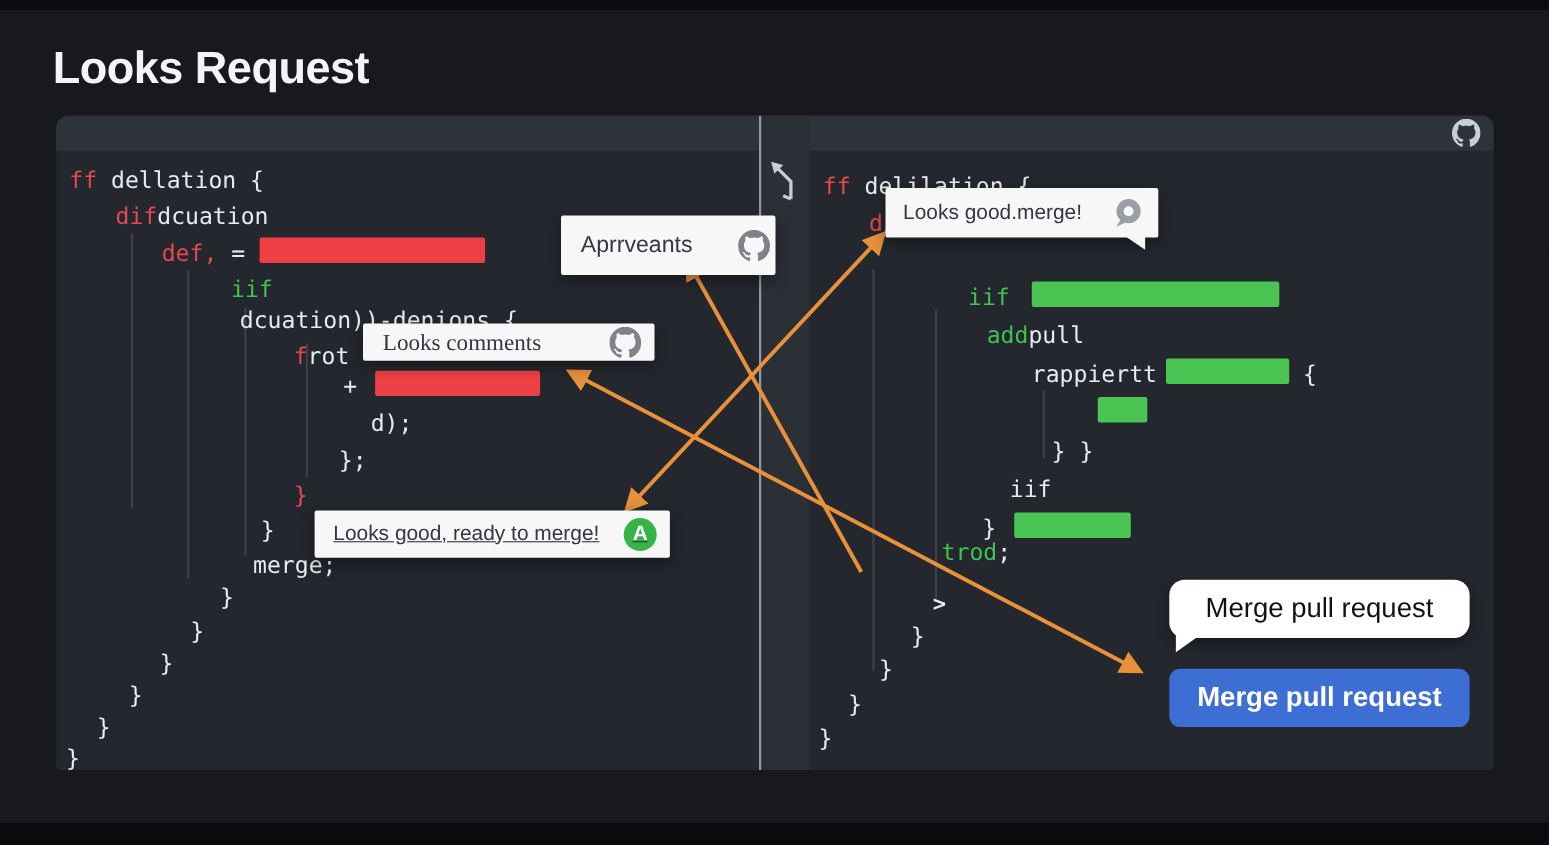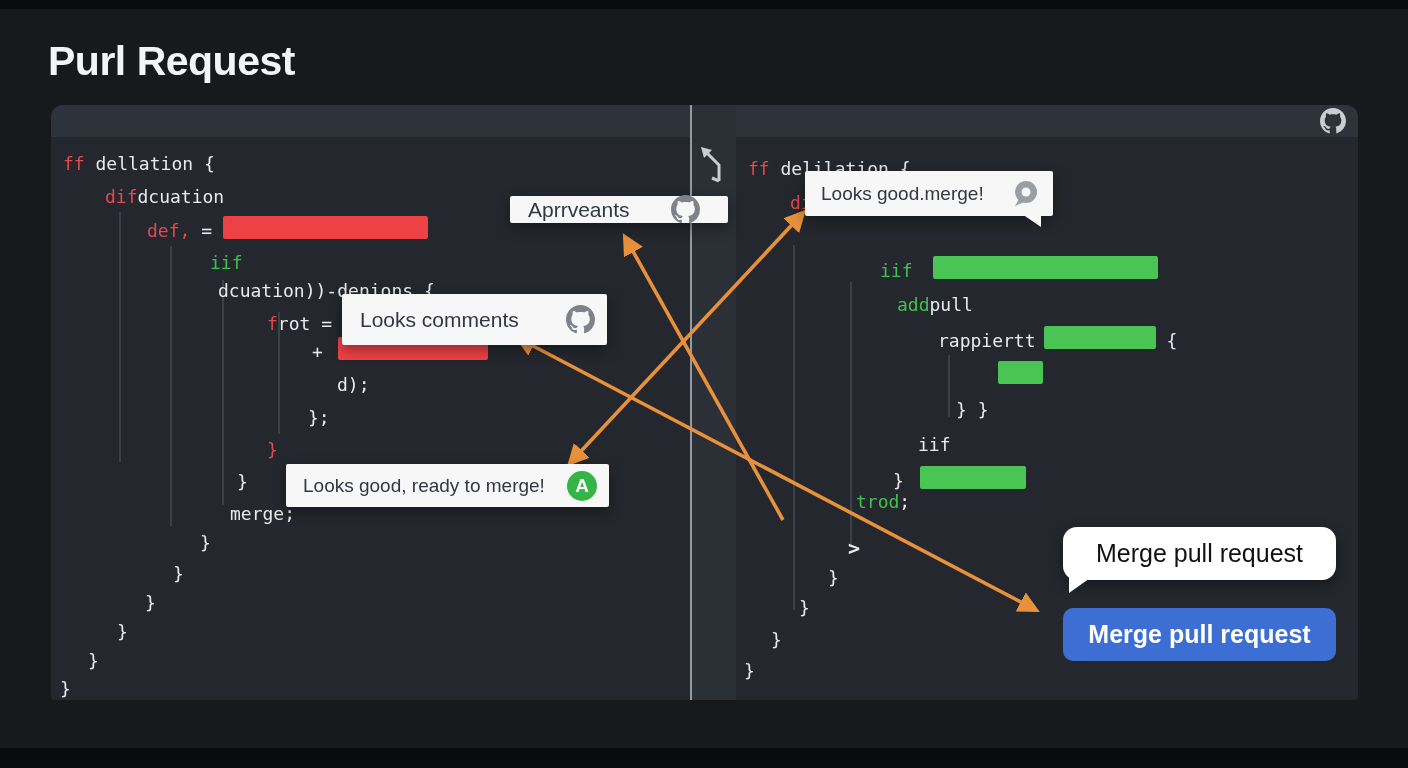--- a/index.html
+++ b/index.html
@@ -11,21 +11,21 @@
   .title{position:absolute;left:48px;top:38px;font-size:41px;font-weight:700;color:#f2f4f7;
          letter-spacing:-0.5px;z-index:4;}
   .panel{position:absolute;left:51px;top:105px;width:1307px;height:595px;background:#24272d;
          border-radius:12px 12px 4px 4px;z-index:1;overflow:hidden;}
   .panel-header{position:absolute;top:0;left:0;right:0;height:32px;background:#2e323a;}
   .gutter{position:absolute;left:639px;top:0;width:46px;height:100%;background:#2b2f36;}
   .divider{position:absolute;left:639px;top:0;width:2px;height:100%;background:rgba(195,200,207,0.7);}
   .gh-corner{position:absolute;top:3px;right:12px;width:26px;height:26px;}
   .compare-icon{position:absolute;left:646px;top:38px;width:32px;height:46px;}
   #code-layer{position:absolute;left:0;top:0;width:1408px;height:768px;z-index:3;pointer-events:none;}
-  .code-line{position:absolute;font-family:"DejaVu Sans Mono",monospace;font-size:18px;line-height:28px;
+  .code-line{position:absolute;font-family:"DejaVu Sans Mono",monospace;font-size:21px;line-height:28px;
              white-space:pre;color:#e8eaee;}
   .c-w{color:#e8eaee;} .c-r{color:#e5484d;} .c-g{color:#3fc24f;}
   .bar{display:inline-block;height:23px;border-radius:2px;vertical-align:-2px;}
   .bar.red{background:#ee4145;} .bar.green{background:#4ac554;}
   .guide{position:absolute;width:2px;background:#3c4048;}
   .small-chev{font-size:20px;font-weight:bold;}
   #arrow-layer{position:absolute;left:0;top:0;width:1408px;height:768px;z-index:5;pointer-events:none;}
   .tip{position:absolute;background:#f7f7f8;border-radius:2px;display:flex;align-items:center;
        color:#333740;box-shadow:0 5px 14px rgba(0,0,0,0.38);z-index:6;}
   .tip .txt{white-space:nowrap;}
@@ -41,21 +41,21 @@
   .badge-a{width:30px;height:30px;border-radius:50%;background:#35b447;color:#fff;display:flex;
            align-items:center;justify-content:center;font-size:19px;font-weight:700;flex:0 0 auto;}
 </style>
 </head>
 <body>
 
 <div class="page">
   <div class="edge top"></div>
   <div class="edge bottom"></div>
 
-  <div class="title">Purl Request</div>
+  <div class="title">Looks Request</div>
 
   <div class="panel">
     <div class="panel-header">
       <svg class="gh-corner" viewBox="0 0 16 16">
         <path fill="#c9ced5" d="M8 0C3.58 0 0 3.58 0 8c0 3.54 2.29 6.53 5.47 7.59.4.07.55-.17.55-.38 0-.19-.01-.82-.01-1.49-2.01.37-2.53-.49-2.69-.94-.09-.23-.48-.94-.82-1.13-.28-.15-.68-.52-.01-.53.63-.01 1.08.58 1.23.82.72 1.21 1.87.87 2.33.66.07-.52.28-.87.51-1.07-1.78-.2-3.64-.89-3.64-3.95 0-.87.31-1.59.82-2.15-.08-.2-.36-1.02.08-2.12 0 0 .67-.21 2.2.82.64-.18 1.32-.27 2-.27s1.36.09 2 .27c1.53-1.04 2.2-.82 2.2-.82.44 1.1.16 1.92.08 2.12.51.56.82 1.27.82 2.15 0 3.07-1.87 3.75-3.65 3.95.29.25.54.73.54 1.48 0 1.07-.01 1.93-.01 2.2 0 .21.15.46.55.38A8.01 8.01 0 0 0 16 8c0-4.42-3.58-8-8-8z"></path>
       </svg>
     </div>
     <div class="gutter"></div>
     <div class="divider"></div>
     <svg class="compare-icon" viewBox="0 0 32 46">
@@ -116,35 +116,35 @@
         <path d="M0,0 L10,5 L0,10 z" fill="#e8913b"></path>
       </marker>
     </defs>
     <g id="arrow-group" stroke="#e8913b" stroke-width="3.6" fill="none">
         <line x1="783" y1="520" x2="625" y2="237" marker-end="url(#ah)"></line>
         <line x1="803" y1="213" x2="570" y2="463" marker-end="url(#ah)" marker-start="url(#ah)"></line>
         <line x1="518" y1="338" x2="1036" y2="610" marker-end="url(#ah)" marker-start="url(#ah)"></line>
       </g>
   </svg>
 
-  <div class="tip" style="left:510px;top:196px;width:172px;height:27px;padding:0 28px 0 18px;justify-content:space-between;font-size:21px;">
+  <div class="tip" style="left:510px;top:196px;width:172px;height:54px;padding:0 5px 0 18px;justify-content:space-between;font-size:21px;">
     <span class="txt">Aprrveants</span>
     <svg width="29" height="29" viewBox="0 0 16 16">
       <path fill="#7f8288" d="M8 0C3.58 0 0 3.58 0 8c0 3.54 2.29 6.53 5.47 7.59.4.07.55-.17.55-.38 0-.19-.01-.82-.01-1.49-2.01.37-2.53-.49-2.69-.94-.09-.23-.48-.94-.82-1.13-.28-.15-.68-.52-.01-.53.63-.01 1.08.58 1.23.82.72 1.21 1.87.87 2.33.66.07-.52.28-.87.51-1.07-1.78-.2-3.64-.89-3.64-3.95 0-.87.31-1.59.82-2.15-.08-.2-.36-1.02.08-2.12 0 0 .67-.21 2.2.82.64-.18 1.32-.27 2-.27s1.36.09 2 .27c1.53-1.04 2.2-.82 2.2-.82.44 1.1.16 1.92.08 2.12.51.56.82 1.27.82 2.15 0 3.07-1.87 3.75-3.65 3.95.29.25.54.73.54 1.48 0 1.07-.01 1.93-.01 2.2 0 .21.15.46.55.38A8.01 8.01 0 0 0 16 8c0-4.42-3.58-8-8-8z"></path>
     </svg>
   </div>
 
-  <div class="tip" style="left:342px;top:294px;width:235px;height:51px;padding:0 12px 0 18px;justify-content:space-between;font-size:21px;">
+  <div class="tip" style="left:330px;top:294px;width:235px;height:34px;padding:0 12px 0 18px;justify-content:space-between;font-size:21px;font-family:Liberation Serif, serif;">
     <span class="txt">Looks comments</span>
     <svg width="29" height="29" viewBox="0 0 16 16">
       <path fill="#7f8288" d="M8 0C3.58 0 0 3.58 0 8c0 3.54 2.29 6.53 5.47 7.59.4.07.55-.17.55-.38 0-.19-.01-.82-.01-1.49-2.01.37-2.53-.49-2.69-.94-.09-.23-.48-.94-.82-1.13-.28-.15-.68-.52-.01-.53.63-.01 1.08.58 1.23.82.72 1.21 1.87.87 2.33.66.07-.52.28-.87.51-1.07-1.78-.2-3.64-.89-3.64-3.95 0-.87.31-1.59.82-2.15-.08-.2-.36-1.02.08-2.12 0 0 .67-.21 2.2.82.64-.18 1.32-.27 2-.27s1.36.09 2 .27c1.53-1.04 2.2-.82 2.2-.82.44 1.1.16 1.92.08 2.12.51.56.82 1.27.82 2.15 0 3.07-1.87 3.75-3.65 3.95.29.25.54.73.54 1.48 0 1.07-.01 1.93-.01 2.2 0 .21.15.46.55.38A8.01 8.01 0 0 0 16 8c0-4.42-3.58-8-8-8z"></path>
     </svg>
   </div>
 
-  <div class="tip" style="left:286px;top:464px;width:294px;height:43px;padding:0 12px 0 17px;justify-content:space-between;font-size:19px;">
+  <div class="tip" style="left:286px;top:464px;width:294px;height:43px;padding:0 12px 0 17px;justify-content:space-between;font-size:19px;text-decoration:underline;">
     <span class="txt">Looks good, ready to merge!</span>
     <span class="badge-a">A</span>
   </div>
 
   <div class="tip" style="left:805px;top:171px;width:220px;height:45px;padding:0 12px 0 16px;justify-content:space-between;font-size:19px;">
     <span class="txt">Looks good.merge!</span>
     <svg width="30" height="30" viewBox="0 0 30 30">
       <circle cx="15" cy="13" r="11" fill="#9b9ea4"></circle>
       <path d="M8 20 L4 27 L13 23 Z" fill="#9b9ea4"></path>
       <circle cx="15" cy="13" r="4.5" fill="#f7f7f8"></circle>

